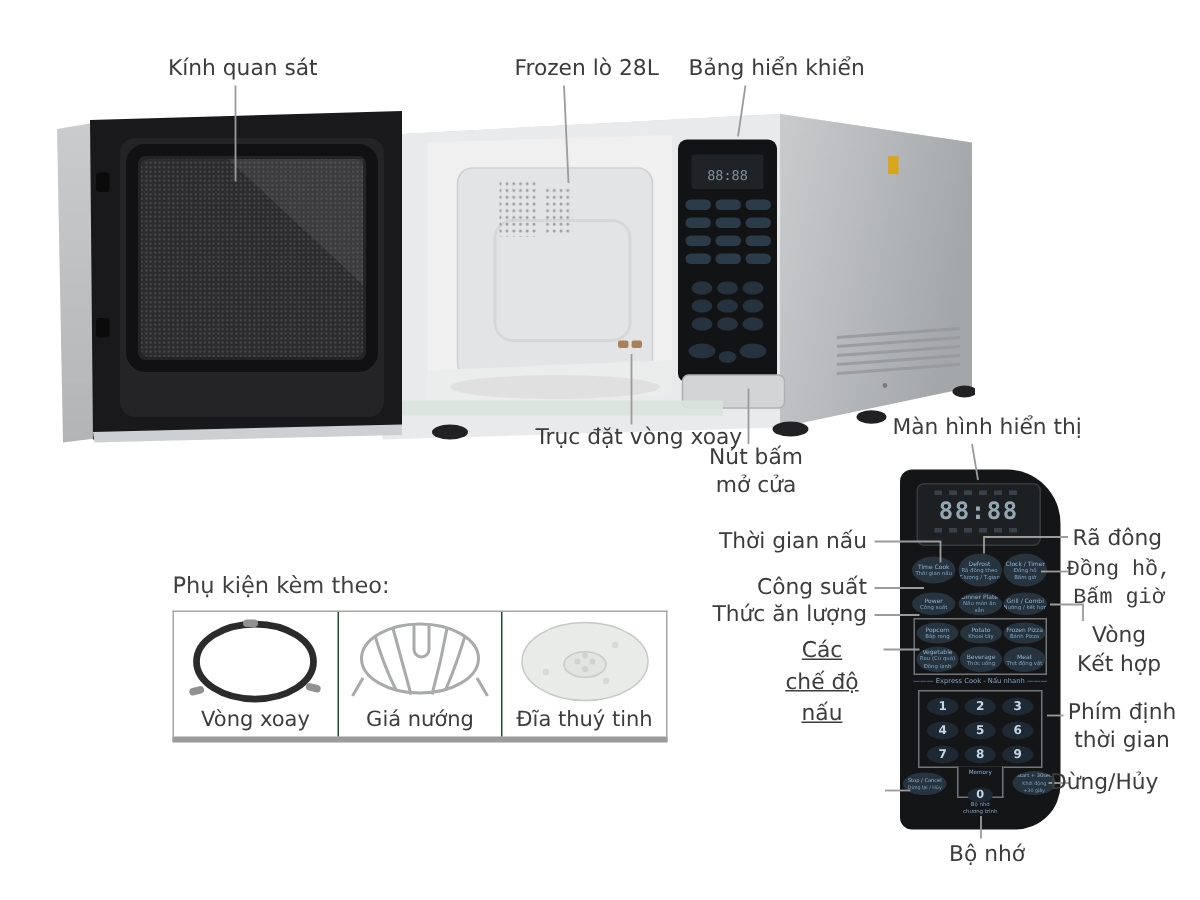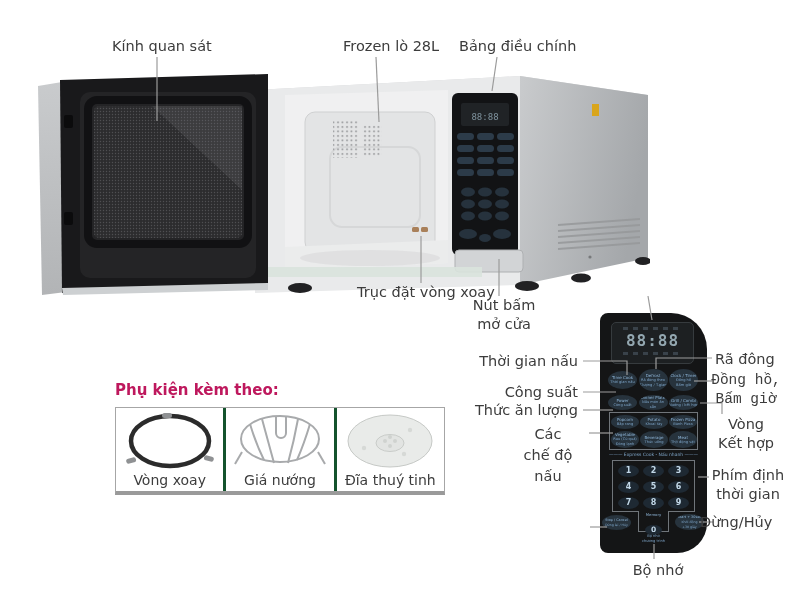--- a/index.html
+++ b/index.html
@@ -6,24 +6,24 @@
   .stage{position:relative;width:800px;height:600px;background:#ffffff;overflow:hidden;
          font-family:"DejaVu Sans","Liberation Sans",sans-serif;color:#3c3c3c;}
   svg{display:block;}
   
   .lbl{position:absolute;font-size:14.5px;line-height:19px;color:#3c3c3c;white-space:nowrap;z-index:6;}
   .pre{white-space:pre-line;}
   .ctr{text-align:center;}
   
   .lines{position:absolute;left:0;top:0;z-index:5;pointer-events:none;}
   
-  .acc-title{position:absolute;left:115px;top:381px;font-size:15px;font-weight:bold;color:#be185d;z-index:4;}
+  .acc-title{position:absolute;left:115px;top:381px;font-size:15px;font-weight:normal;color:#404040;z-index:4;}
   .acc-box{position:absolute;left:115px;top:407px;width:330px;height:88px;display:flex;
            border:1px solid #a6a6a6;border-bottom:4px solid #9a9a9a;background:#fff;box-sizing:border-box;z-index:4;}
-  .acc-cell{flex:1;position:relative;border-right:3px solid #14532d;}
+  .acc-cell{flex:1;position:relative;border-right:1px solid #14532d;}
   .acc-cell:last-child{border-right:none;}
   .acc-cell .cap{position:absolute;left:0;right:0;bottom:3px;text-align:center;font-size:14px;color:#3d3d3d;}
   .acc-cell svg{margin:4px auto 0;}
   
   .bigpanel{position:absolute;left:600px;top:313px;width:107px;height:240px;background:#141516;
             border-radius:8px 36px 30px 8px;z-index:4;}
   .bp-display{position:absolute;left:11px;top:9px;width:83px;height:42px;background:#1d2022;
               border:1px solid #363b3e;border-radius:5px;box-sizing:border-box;}
   .bp-ind{height:3px;width:72%;margin:4px auto 0;
           background:repeating-linear-gradient(90deg,#39424a 0 5px,transparent 5px 10px);}
@@ -172,29 +172,30 @@
       <line x1="712" y1="381" x2="694" y2="381"></line>
       <polyline points="700,403 722,403 722,414"></polyline>
       <line x1="709" y1="477" x2="698" y2="477"></line>
       <line x1="713" y1="522" x2="699" y2="522"></line>
       <line x1="654" y1="544" x2="654" y2="559"></line>
     </g>
   </svg>
 
   <div class="lbl" style="left:112px;top:37px;">Kính quan sát</div>
   <div class="lbl" style="left:343px;top:37px;">Frozen lò 28L</div>
-  <div class="lbl" style="left:459px;top:37px;">Bảng điều chính</div>
+  <div class="lbl" style="left:459px;top:37px;">Bảng hiển khiển</div>
   <div class="lbl" style="left:357px;top:283px;">Trục đặt vòng xoay</div>
   <div class="lbl pre ctr" style="left:468px;top:296px;width:72px;">Nút bấm
 mở cửa</div>
+  <div class="lbl" style="left:595px;top:276px;">Màn hình hiển thị</div>
 
   <div class="lbl" style="right:222px;top:352px;">Thời gian nấu</div>
   <div class="lbl" style="right:222px;top:383px;">Công suất</div>
   <div class="lbl" style="right:222px;top:401px;">Thức ăn lượng</div>
-  <div class="lbl pre ctr" style="right:220px;top:424px;width:64px;line-height:21px;">Các
+  <div class="lbl pre ctr" style="right:220px;top:424px;width:64px;line-height:21px;text-decoration:underline;">Các
 chế độ
 nấu</div>
 
   <div class="lbl" style="left:715px;top:350px;">Rã đông</div>
   <div class="lbl pre ctr" style="left:709px;top:371px;width:74px;font-family:Liberation Mono, monospace;">Đồng hồ,
 Bấm giờ</div>
   <div class="lbl pre ctr" style="left:711px;top:415px;width:70px;">Vòng
 Kết hợp</div>
   <div class="lbl pre ctr" style="left:710px;top:466px;width:76px;">Phím định
 thời gian</div>

